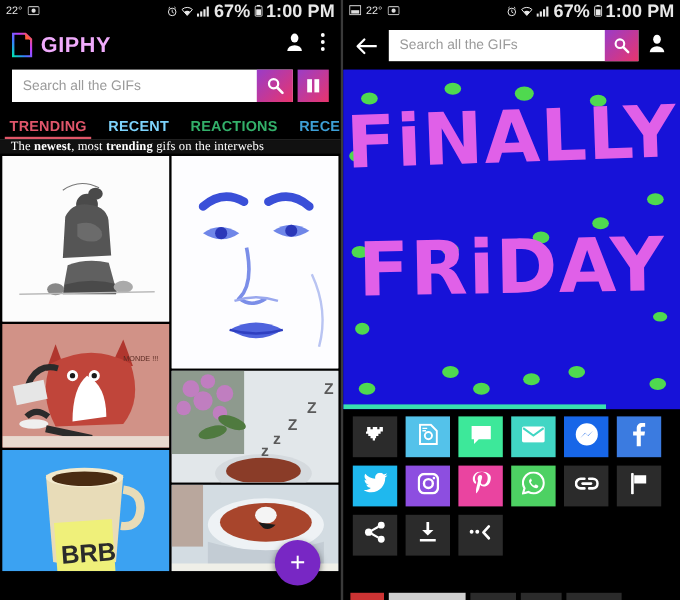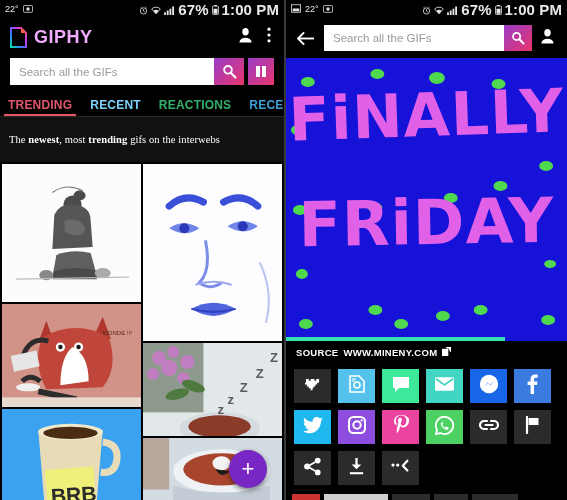--- a/index.html
+++ b/index.html
@@ -57,21 +57,21 @@
   
   .tabs { display: flex; align-items: flex-end; height: 25px; padding: 0 8px; background: #000; gap: 18px; overflow: hidden; }
   .tab { font-size: 12px; font-weight: 700; letter-spacing: .2px; white-space: nowrap; padding-bottom: 4px; position: relative; }
   .tab.active::after {
     content:""; position:absolute; left:-4px; right:-4px; bottom:0; height:2px; background:#e05668;
   }
   .tabs-divider { height:1px; background:#2a2a2a; }
 
   .banner {
     background: #111; color: #fff; font-size: 10.5px;
-    padding: 17px 9px; font-family: "Liberation Serif", serif; letter-spacing: .1px;
+    padding: 0 9px; font-family: "Liberation Serif", serif; letter-spacing: .1px;
   }
   .banner b { font-weight: 700; }
 
   
   .grid { display: flex; gap: 2px; padding: 2px 2px 0 2px; height: 348px; overflow: hidden; }
   .col { display: flex; flex-direction: column; gap: 2px; flex: 1; }
   .cell { width: 100%; overflow: hidden; position: relative; background: #222; }
 
   .fab {
     position: absolute; right: 17px; bottom: 12px;
@@ -436,30 +436,20 @@
             <ellipse cx="264" cy="262" rx="7" ry="5"></ellipse>
           <ellipse cx="20" cy="266" rx="7" ry="5"></ellipse>
             <ellipse cx="116" cy="266" rx="7" ry="5"></ellipse>
         </g>
       </svg>
       <div class="gif-word" style="top:22px;font-size:60px;transform:rotate(-2deg)">FiNALLY</div>
       <div class="gif-word" style="top:128px;font-size:62px;transform:rotate(-1deg)">FRiDAY</div>
       <div class="progress" style="width: 78%;"></div>
     </div>
 
-    <div class="sourcebar">
-      <span>SOURCE</span>
-      <span>WWW.MINENY.COM</span>
-      <span>
-        <svg width="9" height="9" viewBox="0 0 10 10">
-            <rect x="0" y="2" width="7" height="8" fill="#fff"></rect>
-            <path d="M4 0 h6 v6 l-2 -2 v-2 h-2 z" fill="#fff"></path>
-          </svg>
-      </span>
-    </div>
 
     <div class="sharegrid">
       <div class="sharerow">
         <div class="tile" style="background:#2b2b2b">
           <span>
             <svg width="17" height="15" viewBox="0 0 18 16">
                 <path d="M2 2h3v2h2V2h4v2h2V2h3v4h-2v2h-2v2h-2v2H9v2H7v-2H5v-2H3V8H1V6h1z" fill="#fff"></path>
               </svg>
           </span>
         </div>

